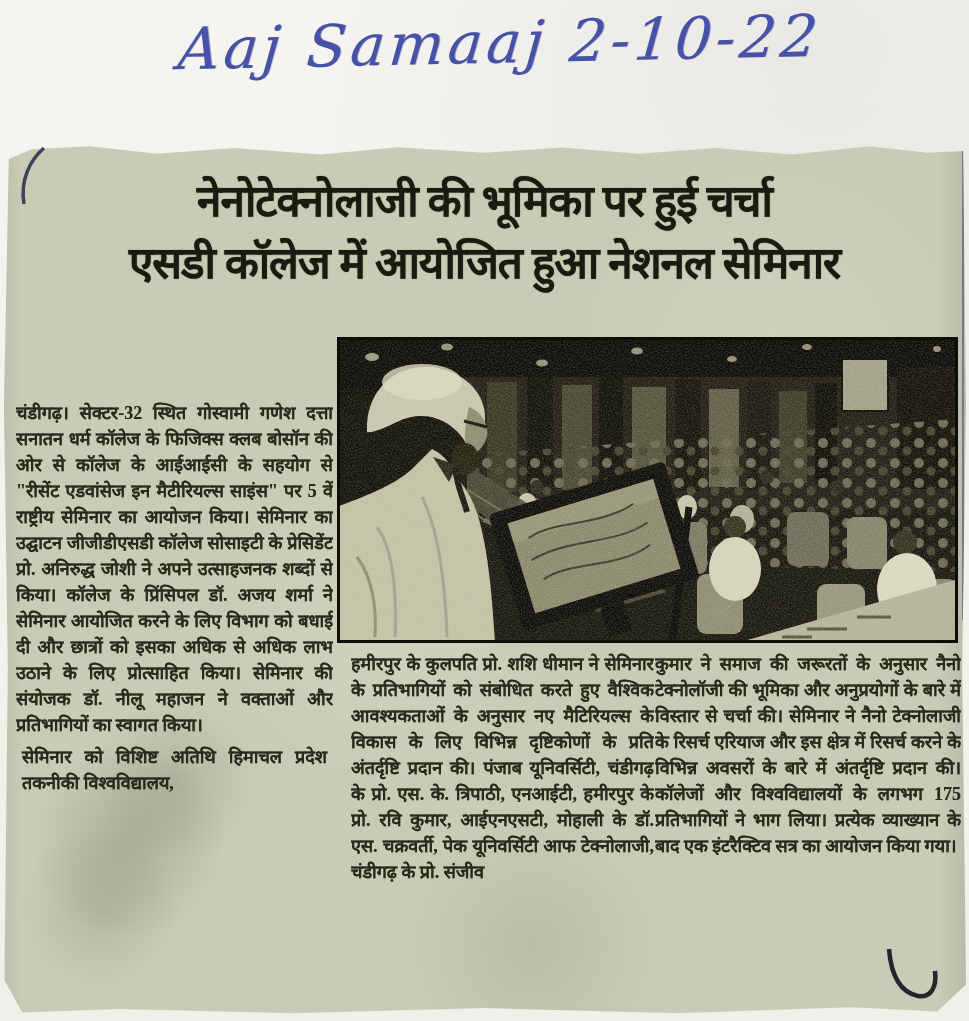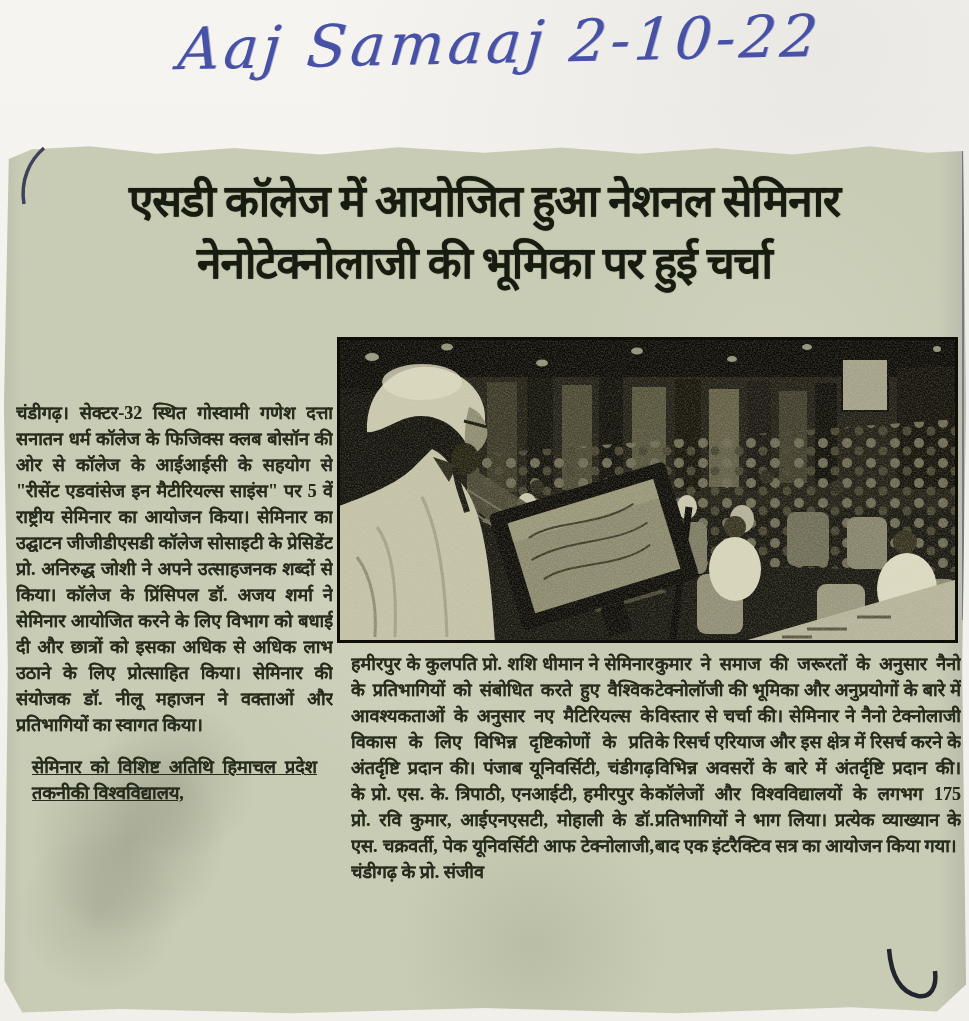--- a/index.html
+++ b/index.html
@@ -61,21 +61,21 @@
     position:absolute;overflow:hidden;
     text-align:justify;
     font-size:18px;line-height:26px;font-weight:600;
     color:#272b1c;
     text-shadow:0 0 0.5px rgba(30,34,20,.55);
   }
   .col1{left:13px;top:255px;width:317px;height:596px;}
   .col2{left:348px;top:506px;width:303px;height:352px;}
   .col3{left:652px;top:506px;width:306px;height:352px;font-family:Liberation Serif, serif;}
   .dateline{font-weight:bold;}
-  .para2{margin:16px;text-decoration:underline;}
+  .para2{margin:6px;}
 
   .photo{
     position:absolute;left:334px;top:192px;width:621px;height:306px;
     background:#17160f;
   }
   .photo svg{display:block;}
 
   .edge-line{
     position:absolute;left:959px;top:5px;width:2px;height:470px;
     background:#3b4170;opacity:.55;
@@ -86,22 +86,22 @@
 </head>
 <body>
 
 <div class="page">
 
   <div class="handwriting">Aaj Samaaj 2-10-22</div>
 
   <div class="clip">
 
     <div class="headline">
+      <div>नेनोटेक्नोलाजी की भूमिका पर हुई चर्चा</div>
       <div>एसडी कॉलेज में आयोजित हुआ नेशनल सेमिनार</div>
-      <div>नेनोटेक्नोलाजी की भूमिका पर हुई चर्चा</div>
     </div>
 
 
     <div class="col col1">
       <span class="dateline">चंडीगढ़।</span><span> सेक्टर-32 स्थित गोस्वामी गणेश दत्ता सनातन धर्म कॉलेज के फिजिक्स क्लब बोसॉन की ओर से कॉलेज के आईआईसी के सहयोग से "रीसेंट एडवांसेज इन मैटीरियल्स साइंस" पर 5 वें राष्ट्रीय सेमिनार का आयोजन किया। सेमिनार का उद्घाटन जीजीडीएसडी कॉलेज सोसाइटी के प्रेसिडेंट प्रो. अनिरुद्ध जोशी ने अपने उत्साहजनक शब्दों से किया। कॉलेज के प्रिंसिपल डॉ. अजय शर्मा ने सेमिनार आयोजित करने के लिए विभाग को बधाई दी और छात्रों को इसका अधिक से अधिक लाभ उठाने के लिए प्रोत्साहित किया। सेमिनार की संयोजक डॉ. नीलू महाजन ने वक्ताओं और प्रतिभागियों का स्वागत किया।</span>
       <div class="para2">सेमिनार को विशिष्ट अतिथि हिमाचल प्रदेश तकनीकी विश्वविद्यालय,</div>
     </div>
 
     <div class="photo">
       <svg width="621" height="306" viewBox="0 0 621 306" xmlns="http://www.w3.org/2000/svg">

